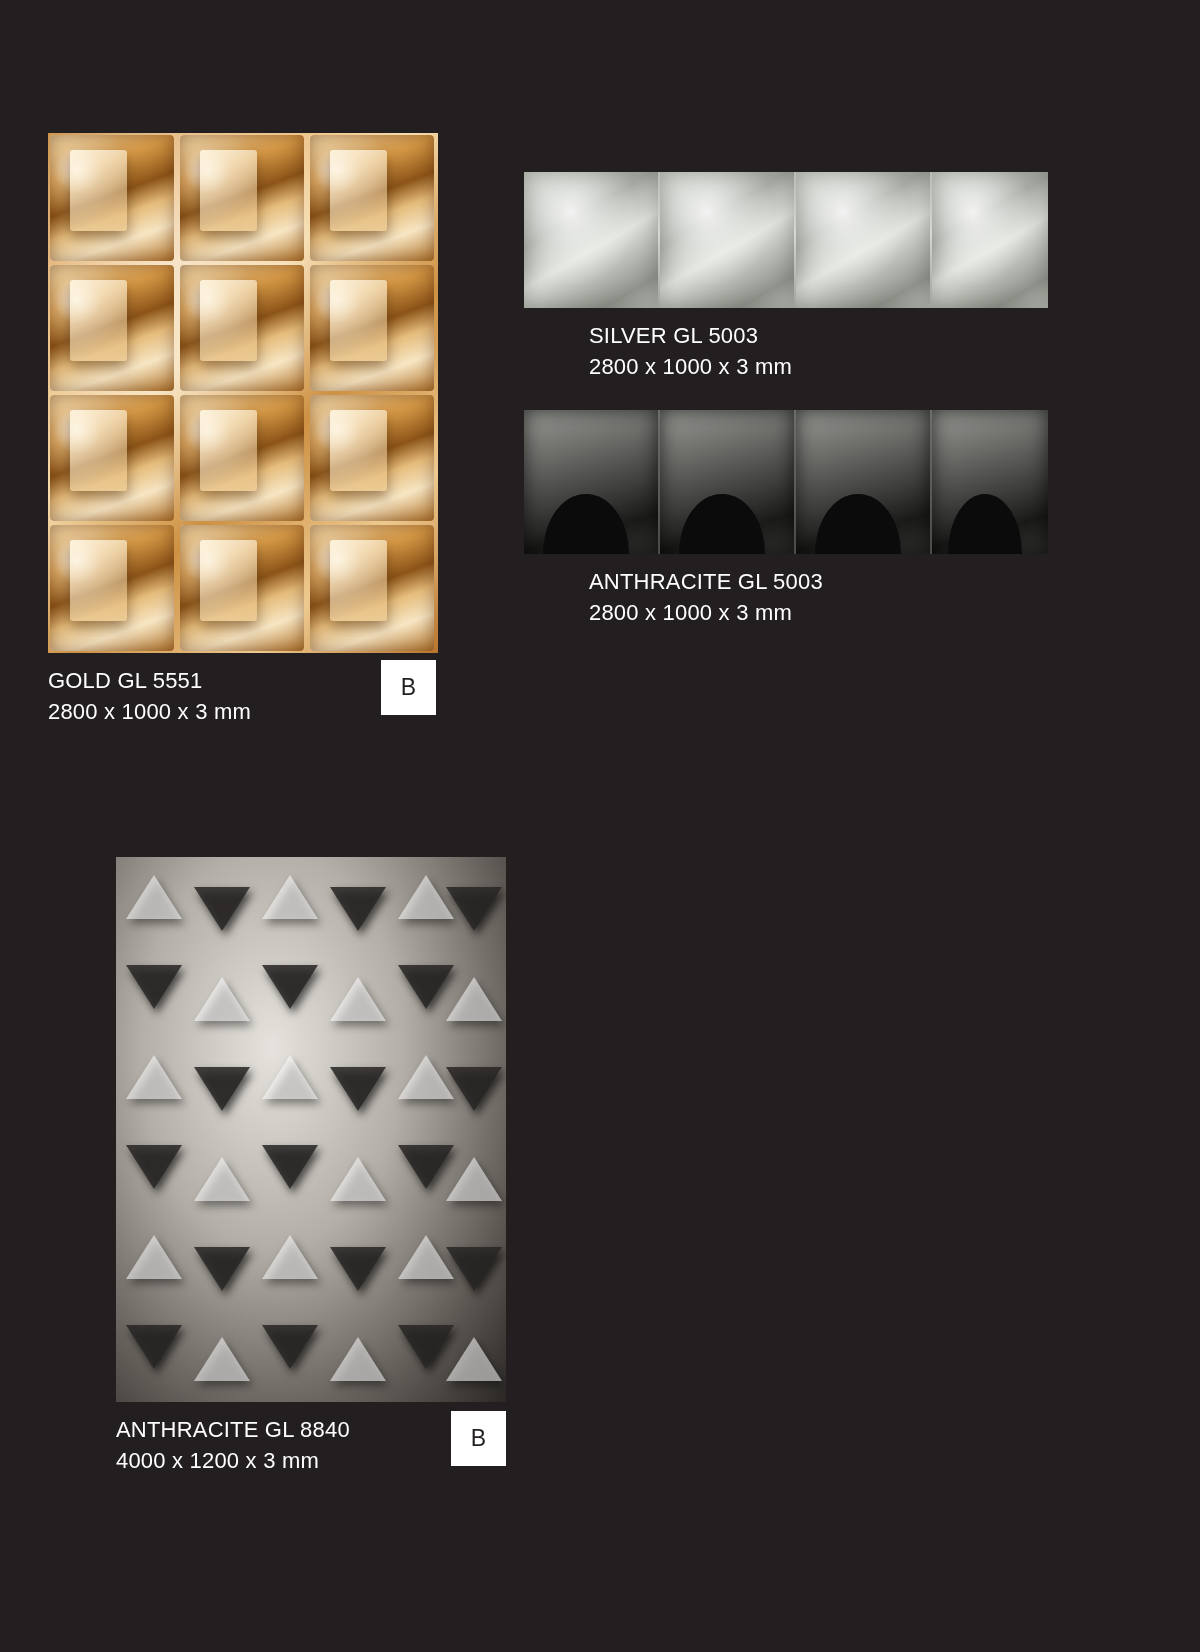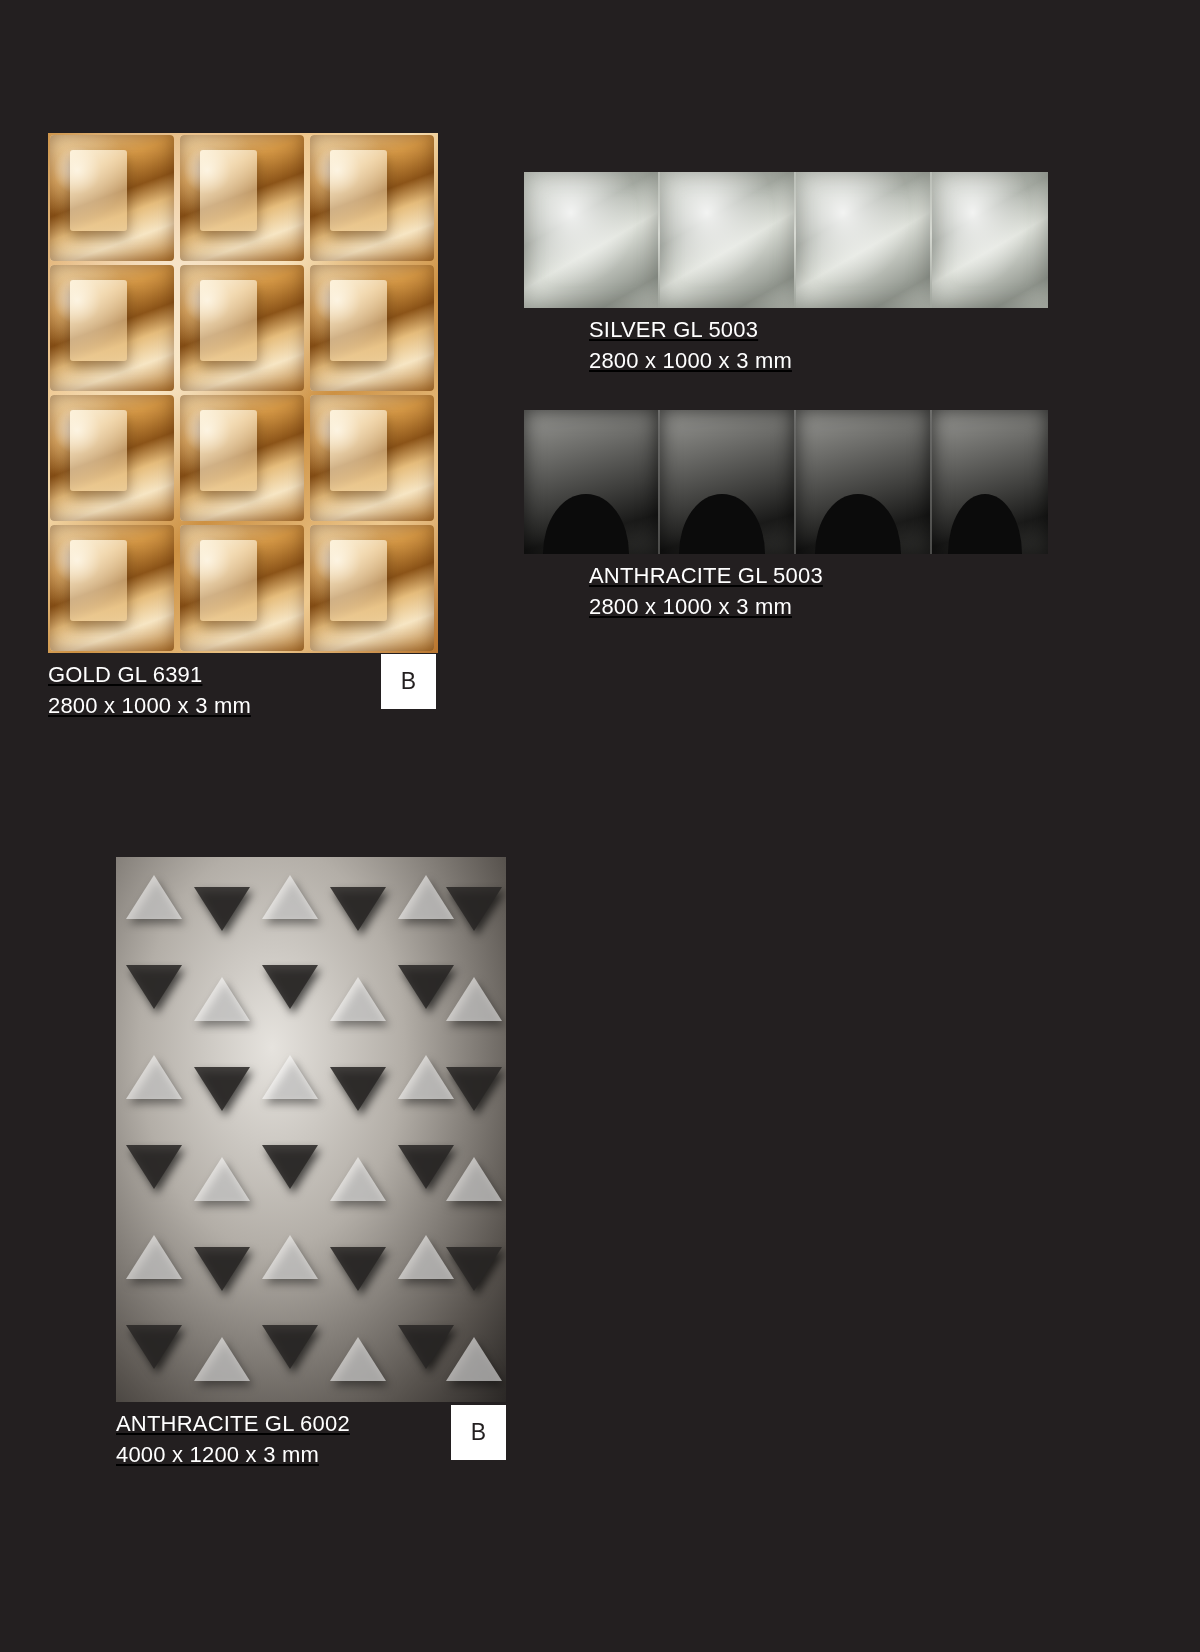--- a/index.html
+++ b/index.html
@@ -23,23 +23,22 @@
   
   .product {
     position: absolute;
   }
   .swatch {
     position: relative;
     overflow: hidden;
     background: #555;
   }
   .caption {
-    margin-top: 6px;
-    position: relative;
-    text-decoration: underline;
+    margin-top: 12px;
+    position: relative;
   }
   .caption .line {
     color: #ffffff;
     font-size: 22px;
     line-height: 31px;
     letter-spacing: 0.2px;
     white-space: nowrap;
   }
   .code-badge {
     position: absolute;
@@ -177,21 +176,21 @@
       <div class="gcell" style="left:132px;top:132px; width:124px; height:126px;"></div>
       <div class="gcell" style="left:262px;top:132px; width:124px; height:126px;"></div>
       <div class="gcell" style="left:2px;  top:262px; width:124px; height:126px;"></div>
       <div class="gcell" style="left:132px;top:262px; width:124px; height:126px;"></div>
       <div class="gcell" style="left:262px;top:262px; width:124px; height:126px;"></div>
       <div class="gcell" style="left:2px;  top:392px; width:124px; height:126px;"></div>
       <div class="gcell" style="left:132px;top:392px; width:124px; height:126px;"></div>
       <div class="gcell" style="left:262px;top:392px; width:124px; height:126px;"></div>
     </div>
     <div class="caption">
-      <div class="line">GOLD GL 6391</div>
+      <div class="line">GOLD GL 5551</div>
       <div class="line">2800 x 1000 x 3 mm</div>
       <div class="code-badge" style="left:333px; top:-5px;">B</div>
     </div>
   </div>
 
   <div class="product" style="left:524px; top:172px; width:524px;">
     <div class="swatch" id="swatch-silver">
       <div class="scell" style="left:0px;   width:134px;"></div>
       <div class="scell" style="left:136px; width:134px;"></div>
       <div class="scell" style="left:272px; width:134px;"></div>
@@ -256,20 +255,20 @@
       <div class="tri down" style="left:330px; top:390px;"></div>
 
       <div class="tri down" style="left:10px;  top:468px;"></div>
       <div class="tri" style="left:78px;  top:480px;"></div>
       <div class="tri down" style="left:146px; top:468px;"></div>
       <div class="tri" style="left:214px; top:480px;"></div>
       <div class="tri down" style="left:282px; top:468px;"></div>
       <div class="tri" style="left:330px; top:480px;"></div>
     </div>
     <div class="caption">
-      <div class="line">ANTHRACITE GL 6002</div>
+      <div class="line">ANTHRACITE GL 8840</div>
       <div class="line">4000 x 1200 x 3 mm</div>
       <div class="code-badge" style="left:335px; top:-3px;">B</div>
     </div>
   </div>
 
 
 </div>
 
 </body></html>

